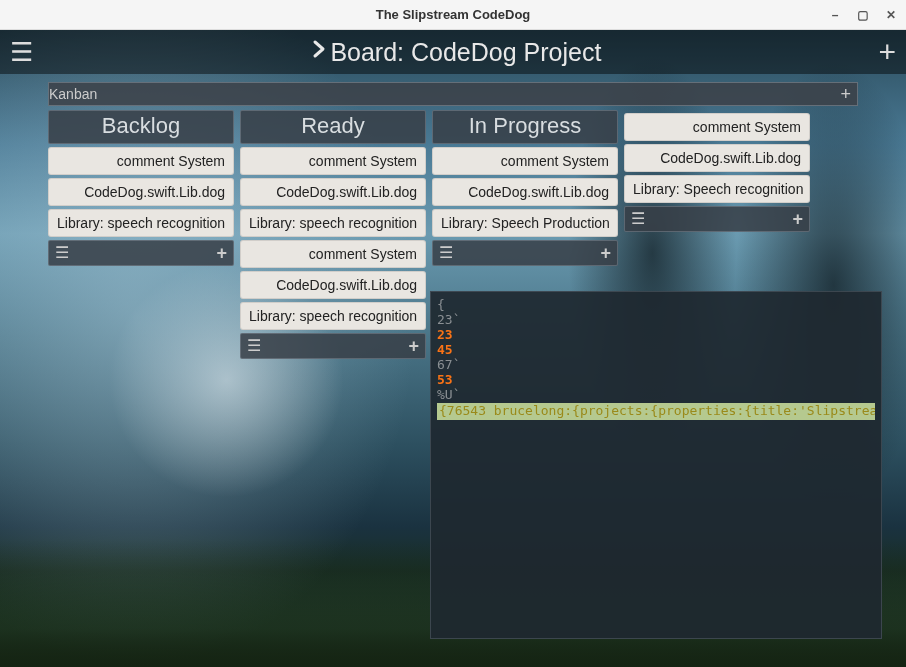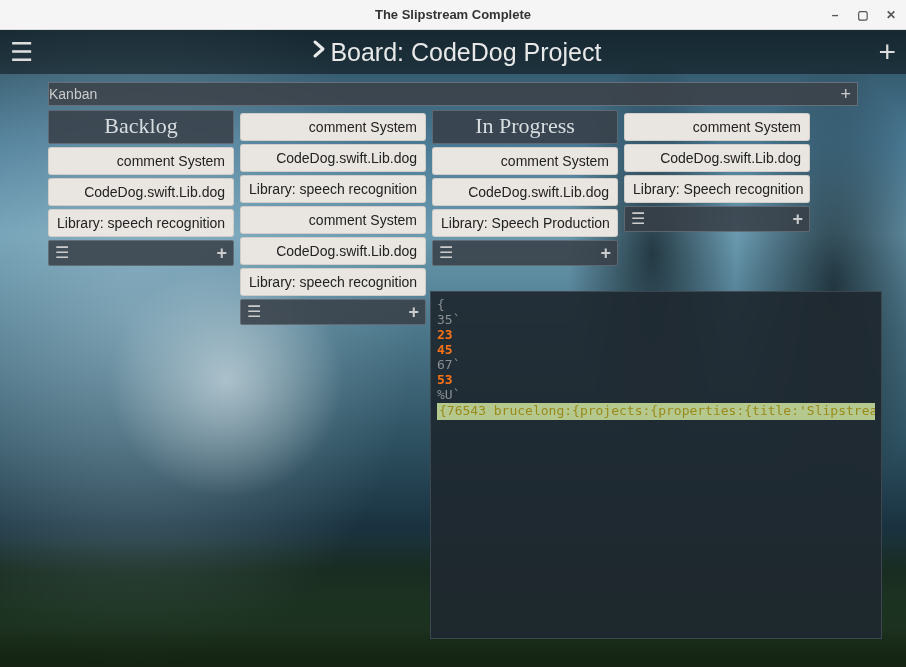--- a/index.html
+++ b/index.html
@@ -114,21 +114,20 @@
       flex-direction: column;
     }
     .col-title {
       background: rgba(55,62,70,0.85);
       border: 1px solid rgba(130,140,150,0.5);
       text-align: center;
       color: #d8dde0;
       font-size: 22px;
       padding: 2px 0 4px;
       border-radius: 2px;
-      font-family: Liberation Serif, serif;
     }
     .card {
       background: #e9e6e1;
       color: #222;
       font-size: 14px;
       padding: 5px 8px;
       margin-top: 3px;
       border-radius: 3px;
       border: 1px solid rgba(0,0,0,0.1);
       cursor: pointer;
@@ -172,21 +171,21 @@
       display: block;
       padding: 1px 2px;
       white-space: nowrap;
       overflow: hidden;
     }
   </style>
 </head>
 <body>
 
 <div class="window-titlebar">
-  <span>The Slipstream Complete</span>
+  <span>The Slipstream CodeDog</span>
   <div class="window-controls">
     <span>–</span>
     <span>▢</span>
     <span>✕</span>
   </div>
 </div>
 
 <div class="app-area">
 
   <div class="topbar">
@@ -213,20 +212,21 @@
           <div class="col-title">Backlog</div>
           <div class="card">comment System</div>
           <div class="card">CodeDog.swift.Lib.dog</div>
           <div class="card">Library: speech recognition</div>
           <div class="col-footer">
             <span class="footer-menu">☰</span>
             <span class="footer-plus">+</span>
           </div>
         </div>
         <div class="col">
+          <div class="col-title">Ready</div>
           <div class="card">comment System</div>
           <div class="card">CodeDog.swift.Lib.dog</div>
           <div class="card">Library: speech recognition</div>
           <div class="card">comment System</div>
           <div class="card">CodeDog.swift.Lib.dog</div>
           <div class="card">Library: speech recognition</div>
           <div class="col-footer">
             <span class="footer-menu">☰</span>
             <span class="footer-plus">+</span>
           </div>
@@ -248,21 +248,21 @@
           <div class="col-footer">
             <span class="footer-menu">☰</span>
             <span class="footer-plus">+</span>
           </div>
         </div>
       </div>
   </div>
 
   <div class="console-panel" id="console">
       <div class="console-line c-gray">{</div>
-      <div class="console-line c-gray">35`</div>
+      <div class="console-line c-gray">23`</div>
       <div class="console-line c-yellow">23</div>
       <div class="console-line c-yellow">45</div>
       <div class="console-line c-gray">67`</div>
       <div class="console-line c-yellow">53</div>
       <div class="console-line c-gray">%U`</div>
       <div class="console-line c-highlight">{76543 brucelong:{projects:{properties:{title:'Slipstream Projects'} data:{board</div>
     </div>
 
 </div>
 

